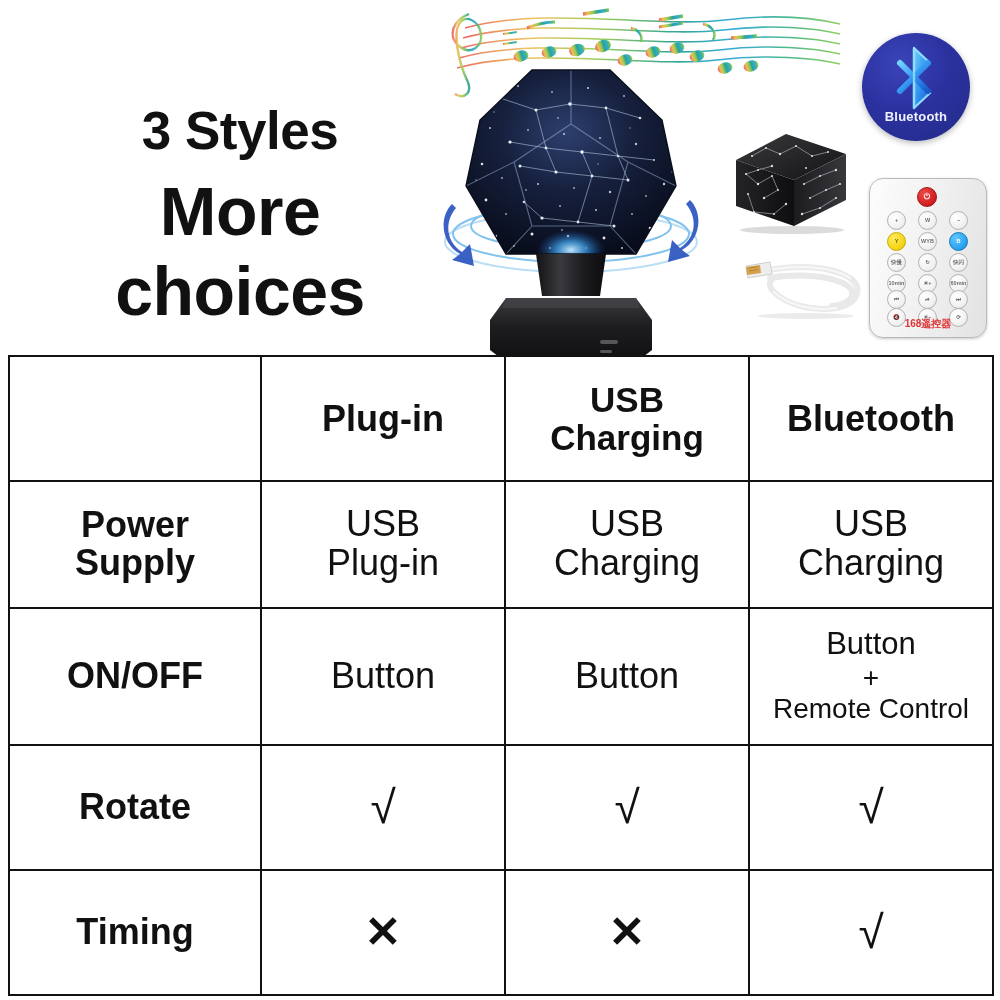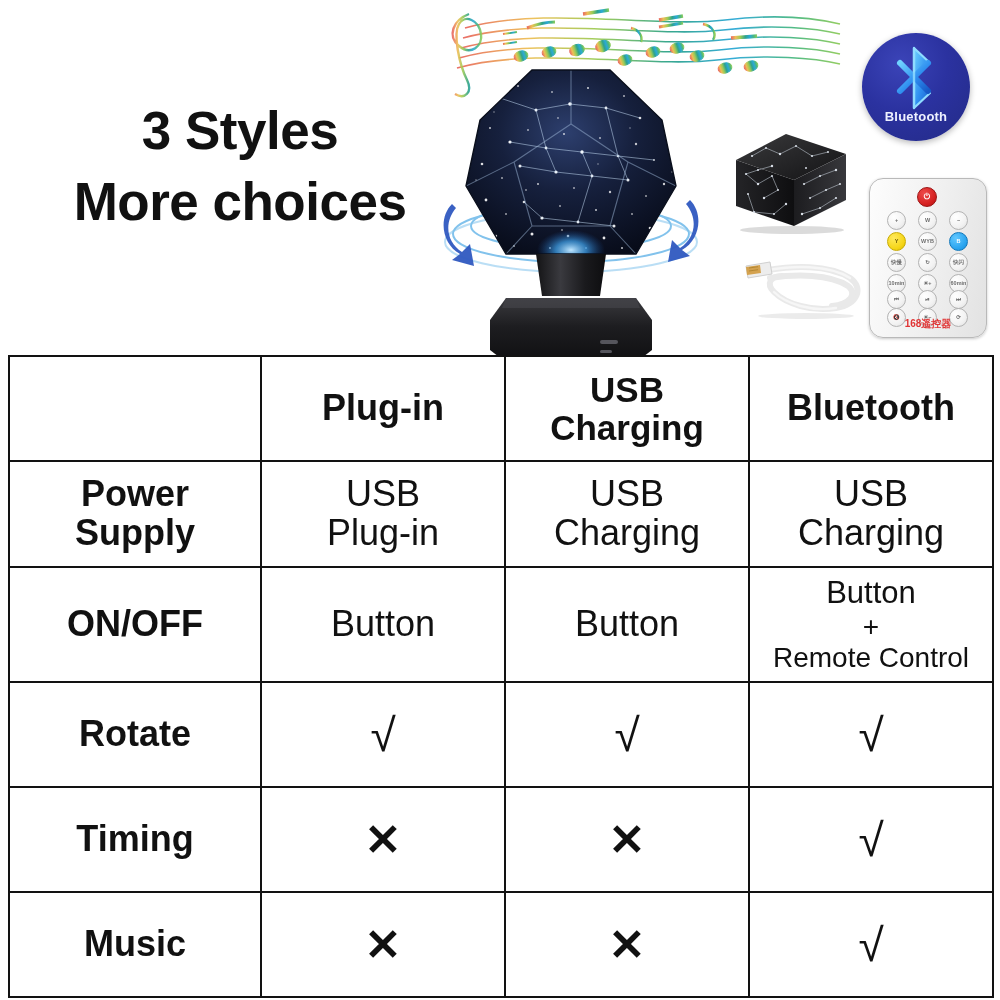--- a/index.html
+++ b/index.html
@@ -13,21 +13,21 @@
 
   
   .hero { position: absolute; left: 0; top: 0; width: 1000px; height: 355px; }
 
   .headline {
     position: absolute; left: 30px; top: 100px; width: 420px;
     text-align: center; color: #111;
     font-weight: bold; line-height: 1.18; letter-spacing: -0.5px;
   }
   .headline .l1 { font-size: 53px; display: block; }
-  .headline .l2 { font-size: 53px; display: block; margin-top: 8px; }
+  .headline .l2 { font-size: 68px; display: block; margin-top: 8px; }
 
   
   .music-staff { position: absolute; left: 425px; top: -6px; width: 420px; height: 112px; }
 
   
   .lamp { position: absolute; left: 440px; top: 58px; width: 262px; height: 300px; }
 
   
   .giftbox { position: absolute; left: 728px; top: 126px; width: 124px; height: 108px; }
 
@@ -512,27 +512,15 @@
           <span class="mark-no">✕</span>
         </td>
         <td>
           <span class="mark-no">✕</span>
         </td>
         <td>
           <span class="mark-yes">√</span>
         </td>
       </tr>
 
-      <tr class="row-feat">
-        <td class="row-label">Music</td>
-        <td>
-          <span class="mark-no">✕</span>
-        </td>
-        <td>
-          <span class="mark-no">✕</span>
-        </td>
-        <td>
-          <span class="mark-yes">√</span>
-        </td>
-      </tr>
     </tbody>
   </table>
 </div>
 
 </body></html>

